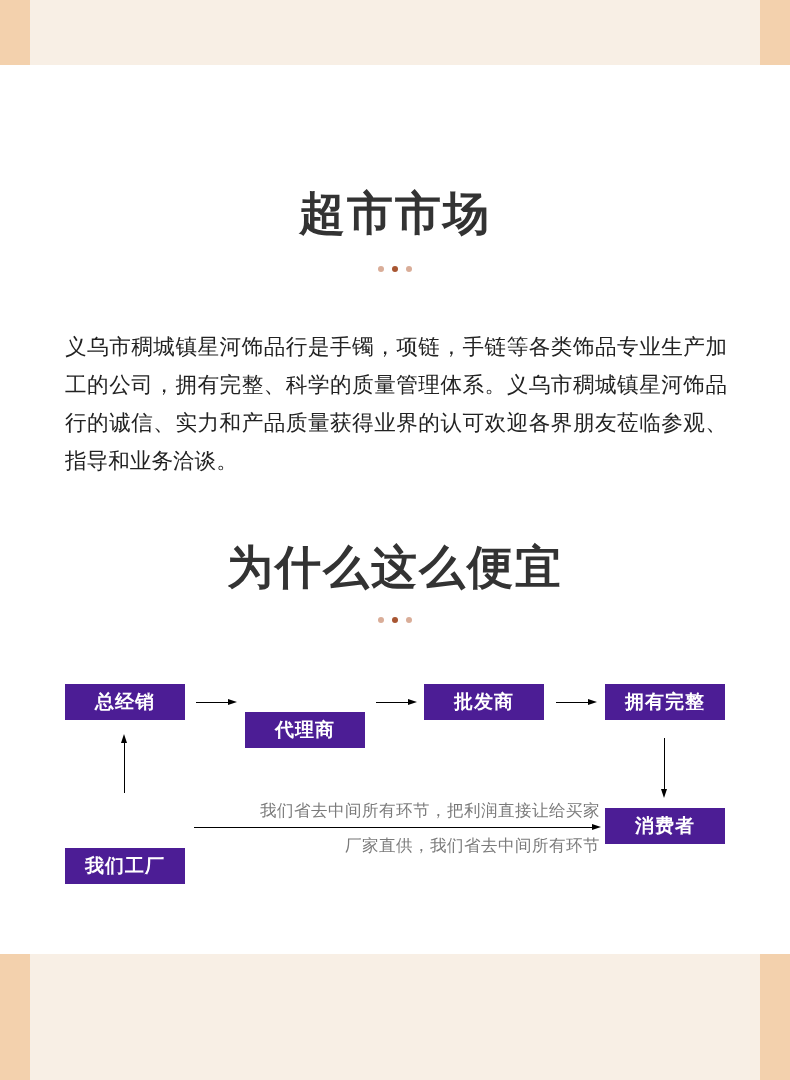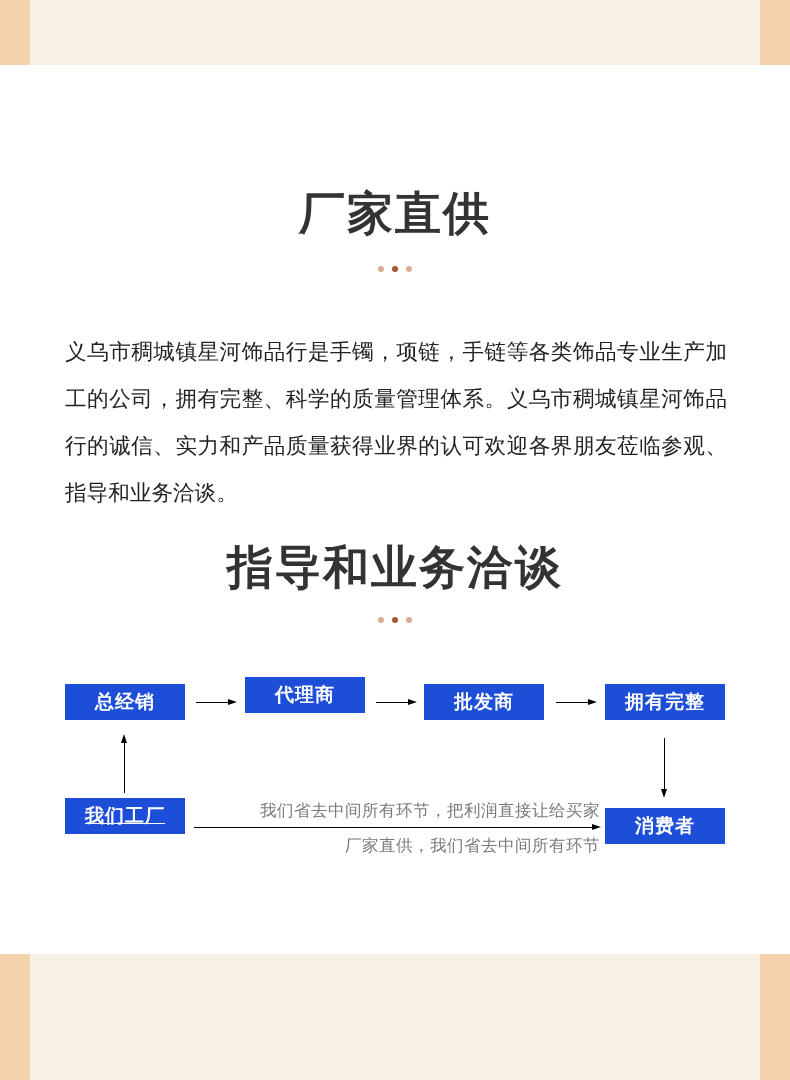--- a/index.html
+++ b/index.html
@@ -19,26 +19,26 @@
       position: absolute; left: 0; width: 790px; text-align: center;
       font-family: "DejaVu Serif", "Liberation Serif", serif;
       font-weight: bold; font-size: 46px; color: #333333; letter-spacing: 2px;
       line-height: 1;
     }
     .dots { position: absolute; left: 0; width: 790px; display: flex; justify-content: center; gap: 8px; }
     .dot { width: 6px; height: 6px; border-radius: 50%; }
 
     .intro {
       position: absolute; left: 65px; top: 328px; width: 662px;
-      font-size: 21.6px; line-height: 47px; color: #222222;
+      font-size: 21.6px; line-height: 38px; color: #222222;
       text-align: justify; margin: 0;
     }
 
     .box {
-      position: absolute; width: 120px; height: 36px; background: #1d4ed8; color: #ffffff;
+      position: absolute; width: 120px; height: 36px; background: #4c1d95; color: #ffffff;
       font-weight: bold; font-size: 19px; display: flex; align-items: center; justify-content: center;
       letter-spacing: 1px;
     }
     .hline { position: absolute; height: 1px; background: #000; }
     .vline { position: absolute; width: 1px; background: #000; }
     .ahead-r { position: absolute; width: 0; height: 0; border-top: 3px solid transparent; border-bottom: 3px solid transparent; border-left: 9px solid #000; }
     .ahead-u { position: absolute; width: 0; height: 0; border-left: 3px solid transparent; border-right: 3px solid transparent; border-bottom: 9px solid #000; }
     .ahead-d { position: absolute; width: 0; height: 0; border-left: 3px solid transparent; border-right: 3px solid transparent; border-top: 9px solid #000; }
     .caption {
       position: absolute; left: 190px; width: 410px; text-align: right;
@@ -46,56 +46,56 @@
     }
   </style>
 </head>
 <body>
 
 <div class="band band-top">
   <div class="side left"></div>
   <div class="side right"></div>
 </div>
 
-<div class="section-title" style="top:190px;">厂家直供</div>
+<div class="section-title" style="top:190px;">超市市场</div>
 <div class="dots" style="top:266px;">
   <span class="dot" style="background:#d9ad98;"></span>
   <span class="dot" style="background:#a85632;"></span>
   <span class="dot" style="background:#d9ad98;"></span>
 </div>
 <p class="intro">义乌市稠城镇星河饰品行是手镯，项链，手链等各类饰品专业生产加工的公司，拥有完整、科学的质量管理体系。义乌市稠城镇星河饰品行的诚信、实力和产品质量获得业界的认可欢迎各界朋友莅临参观、指导和业务洽谈。</p>
 
-<div class="section-title" style="top:544px;">指导和业务洽谈</div>
+<div class="section-title" style="top:544px;">为什么这么便宜</div>
 <div class="dots" style="top:617px;">
   <span class="dot" style="background:#d9ad98;"></span>
   <span class="dot" style="background:#a85632;"></span>
   <span class="dot" style="background:#d9ad98;"></span>
 </div>
 
 <div class="box" style="left:65px; top:684px;">总经销</div>
 <div class="hline" style="left:196px; top:702px; width:32px;"></div>
 <div class="ahead-r" style="left:228px; top:699px;"></div>
 
-<div class="box" style="left:245px; top:677px;">代理商</div>
+<div class="box" style="left:245px; top:712px;">代理商</div>
 <div class="hline" style="left:376px; top:702px; width:32px;"></div>
 <div class="ahead-r" style="left:408px; top:699px;"></div>
 
 <div class="box" style="left:424px; top:684px;font-family:Liberation Mono, monospace;">批发商</div>
 <div class="hline" style="left:556px; top:702px; width:32px;"></div>
 <div class="ahead-r" style="left:588px; top:699px;"></div>
 
 <div class="box" style="left:605px; top:684px;">拥有完整</div>
 
 <div class="vline" style="left:124px; top:743px; height:50px;"></div>
 <div class="ahead-u" style="left:121px; top:734px;"></div>
 
 <div class="vline" style="left:664px; top:738px; height:51px;"></div>
 <div class="ahead-d" style="left:661px; top:789px;"></div>
 
-<div class="box" style="left:65px; top:798px;text-decoration:underline;">我们工厂</div>
+<div class="box" style="left:65px; top:848px;">我们工厂</div>
 <div class="caption" style="top:800px;">我们省去中间所有环节，把利润直接让给买家</div>
 <div class="hline" style="left:194px; top:827px; width:400px;"></div>
 <div class="ahead-r" style="left:592px; top:824px;"></div>
 <div class="caption" style="top:835px;">厂家直供，我们省去中间所有环节</div>
 <div class="box" style="left:605px; top:808px;">消费者</div>
 
 <div class="band band-bottom">
   <div class="side left"></div>
   <div class="side right"></div>
 </div>

